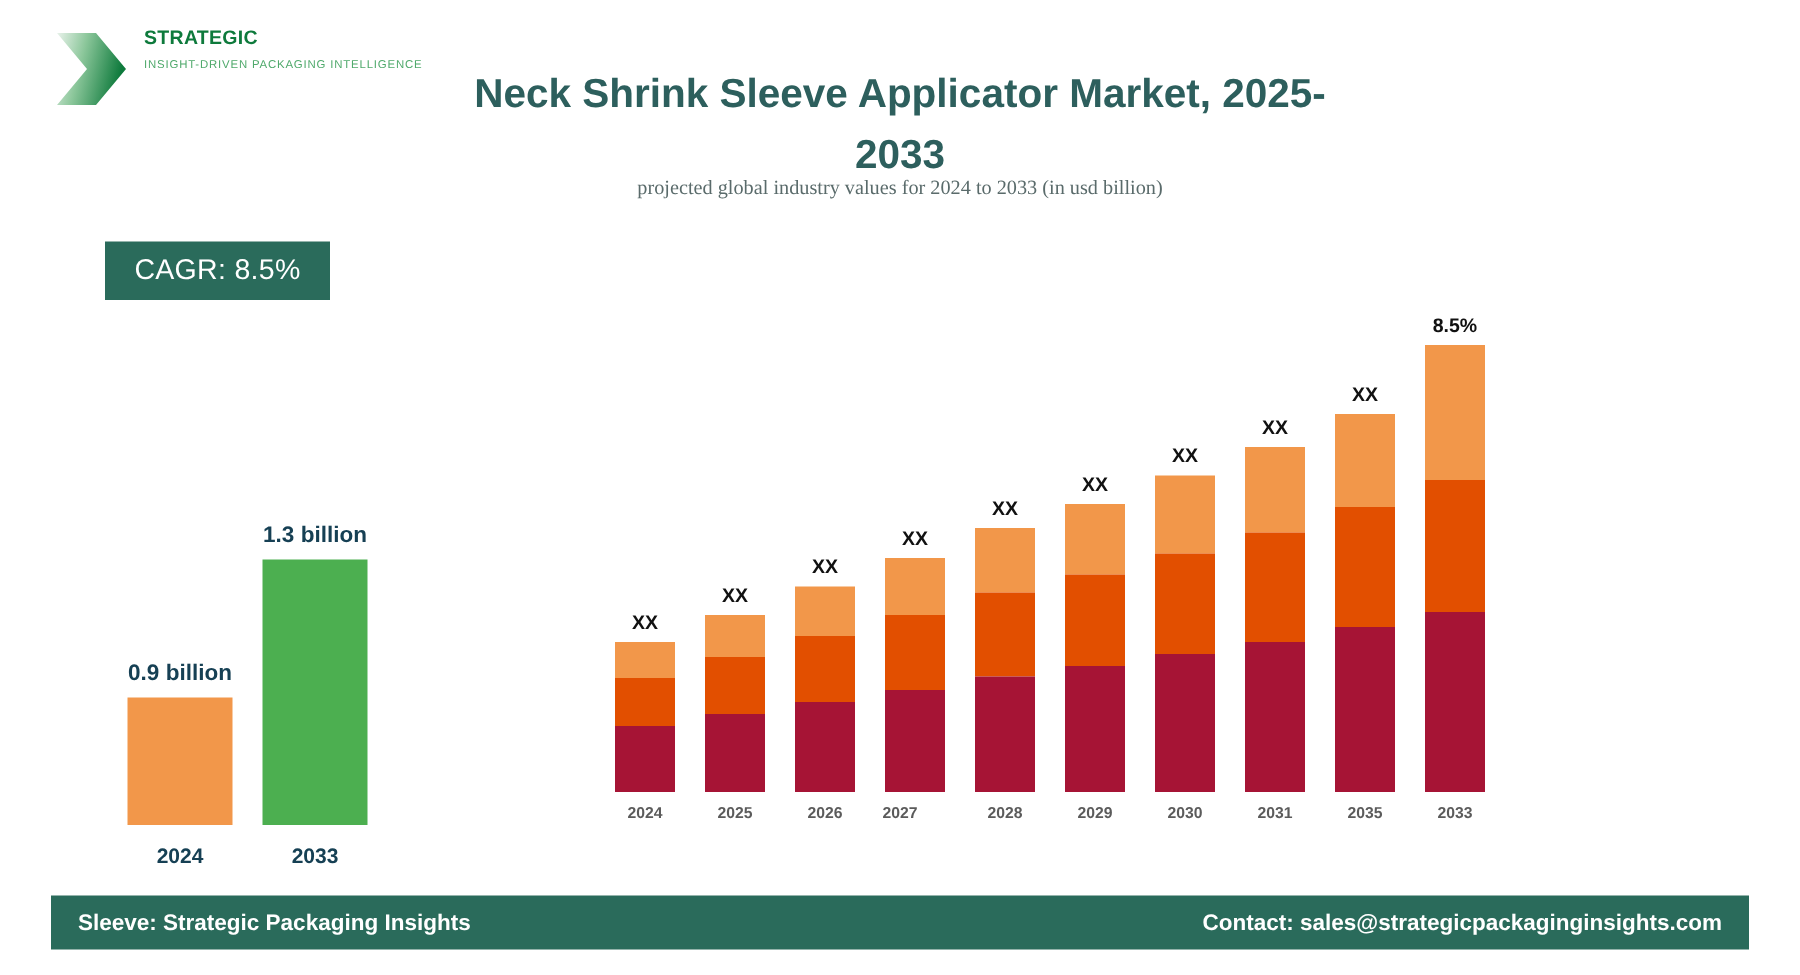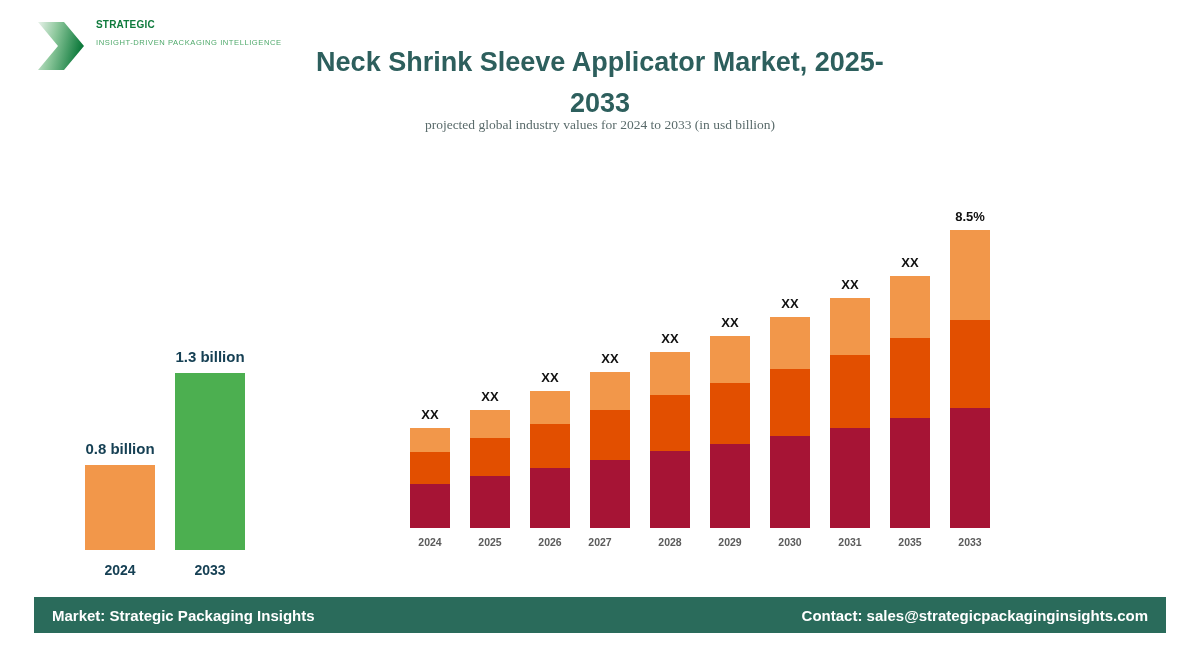--- a/index.html
+++ b/index.html
@@ -9,21 +9,21 @@
     font-family:"Liberation Sans", sans-serif;
     position:relative;overflow:hidden;
   }
   .page{position:absolute;inset:0;}
 
   
   .logo{position:absolute;left:34px;top:16px;width:250px;height:62px;}
   .logo-chevron{position:absolute;left:0;top:2px;width:54px;height:56px;}
   .logo-text{position:absolute;left:62px;top:0px;}
   .logo-line{
-    font-size:10px;font-weight:bold;letter-spacing:0.2px;
+    font-size:13px;font-weight:bold;letter-spacing:0.2px;
     color:#0E7A3C;line-height:17px;white-space:nowrap;
   }
   .logo-tag{
     margin-top:5px;font-size:7.6px;letter-spacing:0.55px;
     color:#4FA96B;white-space:nowrap;font-weight:normal;
   }
 
   
   .title{
     position:absolute;left:300px;top:42px;width:600px;
@@ -101,24 +101,25 @@
     </span>
     <div class="logo-text">
       <div class="logo-line">STRATEGIC</div>
       <div class="logo-tag">INSIGHT-DRIVEN PACKAGING INTELLIGENCE</div>
     </div>
   </div>
 
   <div class="title">Neck Shrink Sleeve Applicator Market, 2025-2033</div>
   <div class="subtitle">projected global industry values for 2024 to 2033 (in usd billion)</div>
 
+  <div class="cagr">CAGR: 8.5%</div>
 
   <div class="cmp">
 
-    <div class="cmp-label" id="cmpLabel0" style="left: 10px; bottom: 123px;">0.8 billion</div>
+    <div class="cmp-label" id="cmpLabel0" style="left: 10px; bottom: 123px;">0.9 billion</div>
     <div class="cmp-bar" id="cmpBar0" style="left: 45px; height: 85px;">
       <div class="fill" id="cmpFill0" style="background: rgb(242, 151, 74);"></div>
     </div>
     <div class="cmp-year" id="cmpYear0" style="left: 35px;">2024</div>
 
     <div class="cmp-label" id="cmpLabel1" style="left: 100px; bottom: 215px;">1.3 billion</div>
     <div class="cmp-bar" id="cmpBar1" style="left: 135px; height: 177px;">
       <div class="fill" id="cmpFill1" style="background: rgb(76, 175, 80);"></div>
     </div>
     <div class="cmp-year" id="cmpYear1" style="left: 125px;">2033</div>
@@ -191,17 +192,17 @@
       <div class="sbar" style="left: 550px;">
         <div class="seg" style="height: 90px; background: rgb(242, 151, 74);"></div>
         <div class="seg" style="height: 88px; background: rgb(226, 79, 0);"></div>
         <div class="seg" style="height: 120px; background: rgb(166, 20, 53);"></div>
       </div>
       <div class="sbar-cap" style="left: 535px; bottom: 346px;">8.5%</div>
       <div class="sbar-year" style="left: 535px;">2033</div>
     </div>
 
   <div class="footer">
-    <span class="footer-left">Market: Strategic Packaging Insights</span>
+    <span class="footer-left">Sleeve: Strategic Packaging Insights</span>
     <span class="footer-right">Contact: sales@strategicpackaginginsights.com</span>
   </div>
 
 </div>
 
 </body></html>

